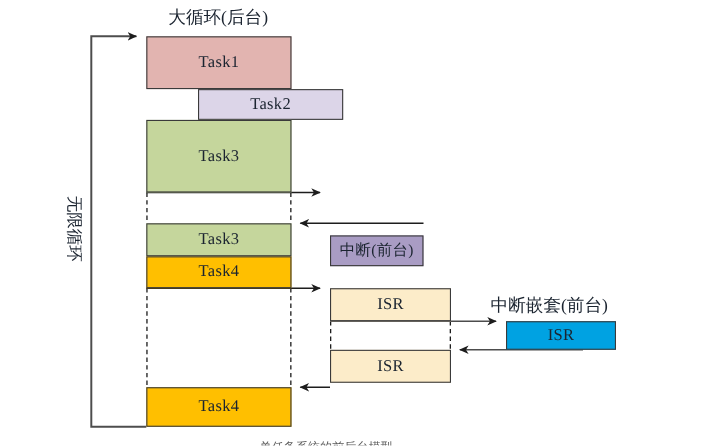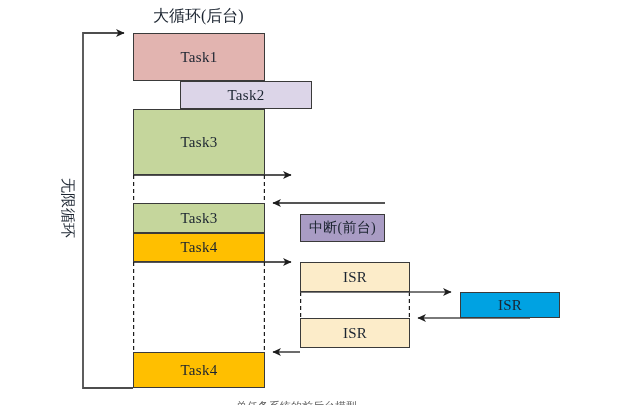--- a/index.html
+++ b/index.html
@@ -83,20 +83,21 @@
     <g>
       <path d="M300,352 L273,352" fill="none" stroke="#1d1d1d" stroke-width="1.3" marker-end="url(#ahl)"></path>
     </g>
     <g>
       <path d="M300,352 L300,352" fill="none" stroke="#1d1d1d" stroke-width="1.3"></path>
     </g>
   </svg>
 
   <div class="label" style="left:141px;top:6px;margin-left:12px;">大循环(后台)</div>
 
+  <div class="label" style="left:446px;top:268px;">中断嵌套(前台)</div>
 
   <div class="vlabel" style="left:77px;top:178px;transform:rotate(90deg);">无限循环</div>
 
   <div class="box" style="left:133px;top:33px;width:132px;height:48px;background:#e2b4b0;text-align:center;">
     <span>Task1</span>
   </div>
 
   <div class="box" style="left:133px;top:81px;width:132px;height:28px;background:#dcd5e8;margin-left:47px;">
     <span>Task2</span>
   </div>

